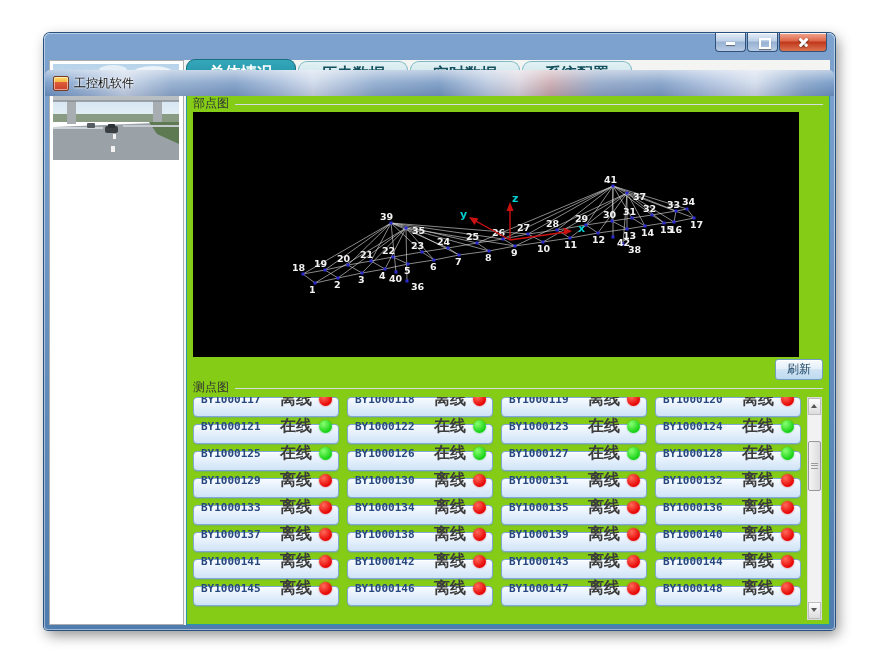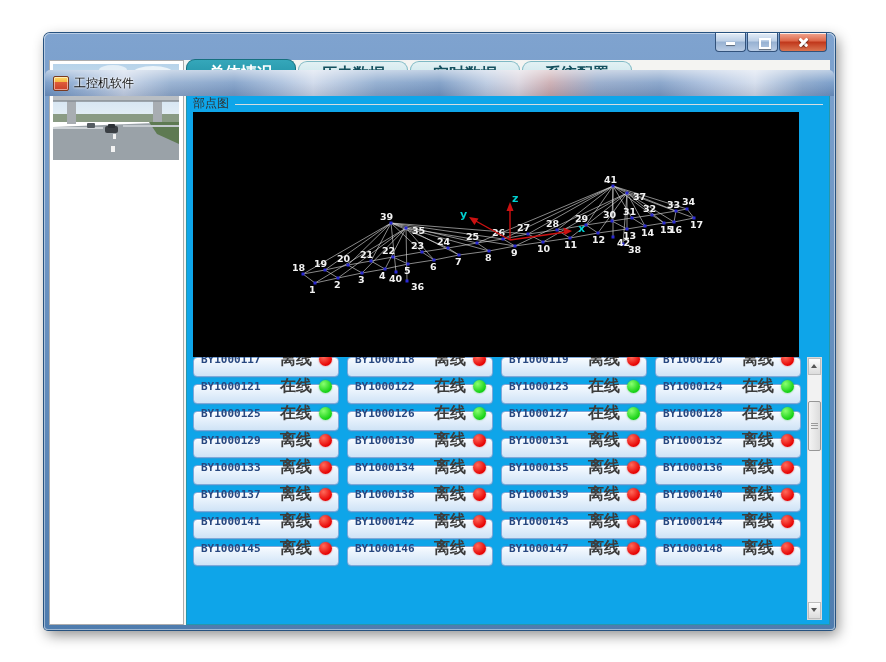--- a/index.html
+++ b/index.html
@@ -44,21 +44,21 @@
   .photo{width:126px;height:96px;display:block;}
 
   
   .main{flex:1;display:flex;flex-direction:column;margin-left:2px;min-width:0;}
   .tab-strip{display:flex;height:26px;align-items:flex-end;}
   .tab{height:24px;line-height:24px;padding:0 22px;margin-right:2px;font-size:16px;font-weight:bold;
     color:#14505e;background:linear-gradient(#e2f1f4,#bfe0e7);border:1px solid #7fb9c4;border-bottom:none;
     border-radius:9px 9px 0 0;cursor:pointer;white-space:nowrap;}
   .tab.active{background:linear-gradient(#35a7ba,#1c8ca1);color:#fff;border-color:#15707f;height:26px;line-height:26px;}
 
-  .panel{flex:1;background:#0ea5e9;border:1px solid #2696ab;border-top:6px solid #2696ab;
+  .panel{flex:1;background:#84cc16;border:1px solid #2696ab;border-top:6px solid #2696ab;
     box-sizing:border-box;padding:3px 6px 4px 6px;display:flex;flex-direction:column;min-height:0;}
   .group-row{display:flex;align-items:center;height:17px;flex:none;}
   .group-label{font-size:12px;color:#333;white-space:nowrap;}
   .group-line{flex:1;border-top:1px solid #d4dde1;margin-left:6px;margin-top:2px;}
 
   .canvas3d{width:606px;height:245px;background:#000;flex:none;}
   .canvas3d svg{display:block;width:100%;height:100%;}
 
   .refresh-zone{position:relative;height:40px;flex:none;}
   .refresh-button{position:absolute;right:0;top:2px;width:48px;height:21px;font-size:12px;color:#123c5e;
@@ -357,20 +357,27 @@
               <text x="319" y="90" fill="#00cfcf" font-size="11" font-weight="bold" font-family="DejaVu Sans, sans-serif">z</text>
               <line x1="317" y1="128" x2="281" y2="108" stroke="#cc1111" stroke-width="1.4"></line>
               <polygon points="276,105 285.5,106.5 281.5,113" fill="#cc1111"></polygon>
               <text x="267" y="106" fill="#00cfcf" font-size="11" font-weight="bold" font-family="DejaVu Sans, sans-serif">y</text>
               <line x1="317" y1="128" x2="373" y2="120" stroke="#cc1111" stroke-width="1.4"></line>
               <polygon points="379,119 370.5,115.5 371.5,123" fill="#cc1111"></polygon>
               <text x="385" y="120" fill="#00cfcf" font-size="11" font-weight="bold" font-family="DejaVu Sans, sans-serif">x</text>
             </svg>
         </div>
 
+        <div class="refresh-zone">
+          <button class="refresh-button">刷新</button>
+          <div class="group-row">
+            <span class="group-label">测点图</span>
+            <span class="group-line"></span>
+          </div>
+        </div>
 
         <div class="grid-wrap">
           <div class="sensor-grid" id="sensor-grid">
               <div class="cell">
                 <span class="sid">BY1000117</span>
                 <span class="status">离线</span>
                 <span class="dot off"></span>
               </div>
               <div class="cell">
                 <span class="sid">BY1000118</span>

